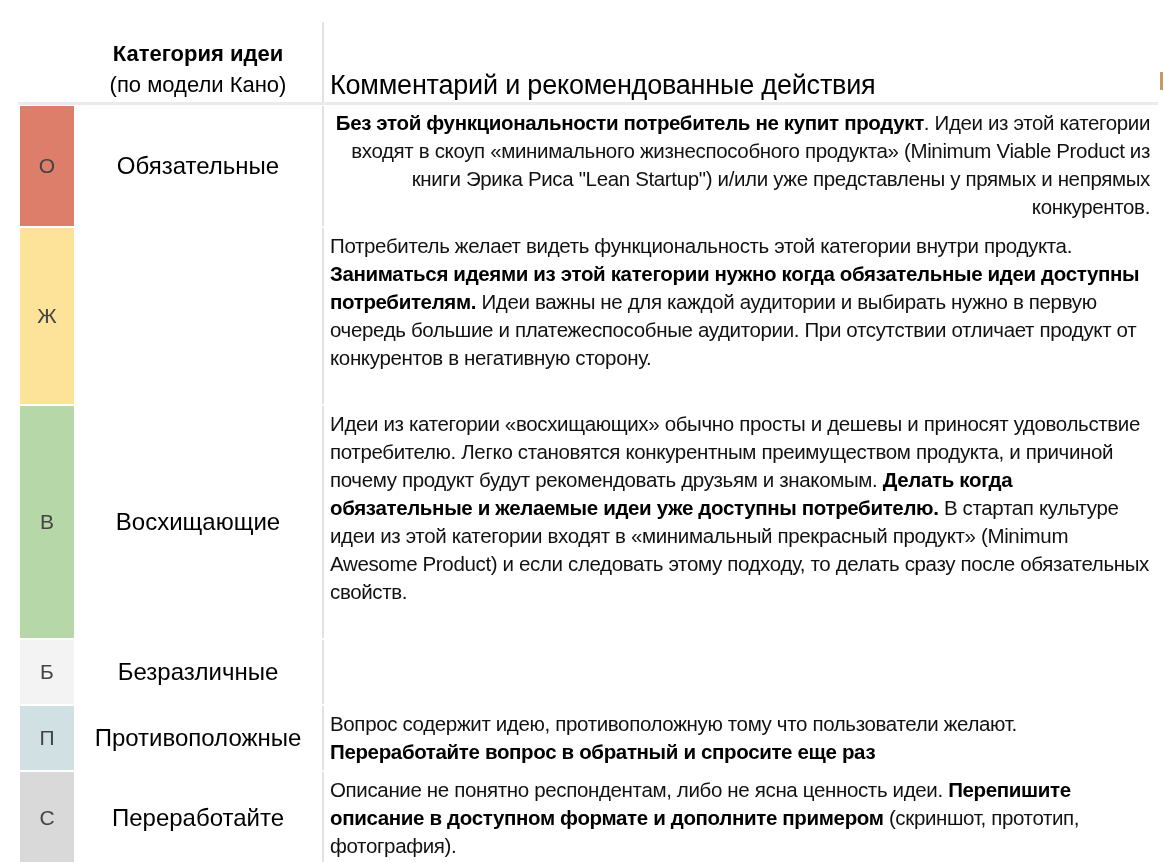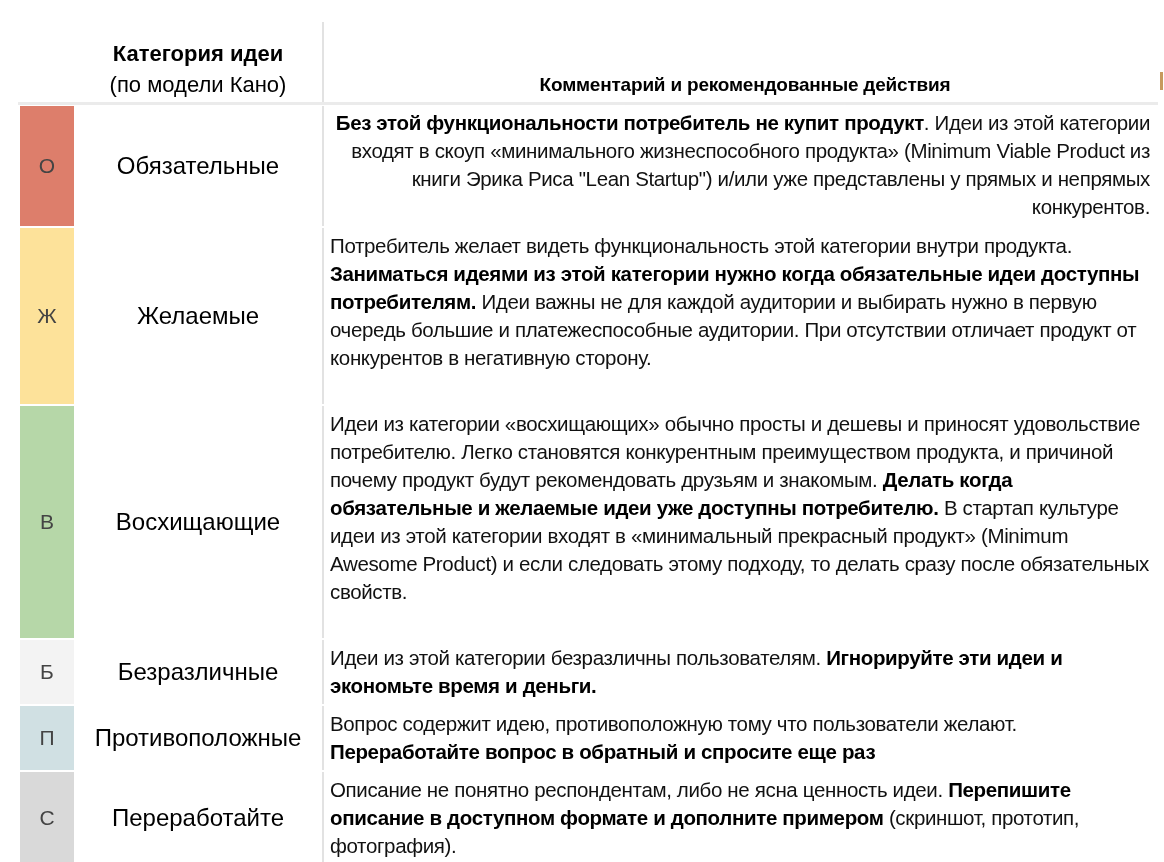--- a/index.html
+++ b/index.html
@@ -11,21 +11,21 @@
     .table { position: absolute; left: 0; top: 12px; width: 1164px; height: 862px; }
     .hline { position: absolute; height: 3px; background: #ebebeb; }
     .hdr-cat {
       position: absolute; left: 76px; width: 244px; top: 26px;
       text-align: center; font-size: 22px; line-height: 31px;
     }
     .hdr-cat .t1 { font-weight: bold; display: block; }
     .hdr-cat .t2 { display: block; }
     .hdr-comment {
       position: absolute; left: 330px; width: 830px; top: 58px;
-      text-align: center; font-size: 19px; font-weight: bold; line-height: 30px;
+      font-size: 27px; font-weight: normal; line-height: 30px;
       letter-spacing: -0.2px;
     }
     .edge-mark {
       position: absolute; left: 1160px; top: 60px; width: 3px; height: 18px;
       background: #c79a5e;
     }
     .row { position: absolute; left: 0; width: 1164px; }
     .swatch {
       position: absolute; left: 20px; width: 54px;
       display: flex; align-items: center; justify-content: center;
@@ -68,21 +68,20 @@
     <div class="divider" style="top:0; height:120px;"></div>
     <div class="comment" style="top:3px;text-align:right;">
       <b>Без этой функциональности потребитель не купит продукт</b><span>. Идеи из этой категории входят в скоуп «минимального жизнеспособного продукта» (Minimum Viable Product из книги Эрика Риса "Lean Startup") и/или уже представлены у прямых и непрямых конкурентов.</span>
     </div>
   </div>
 
   <div class="row" style="top:216px; height:176px;">
     <div class="swatch" style="top:0; height:176px; background:#fde29a;">
       <span>Ж</span>
     </div>
-    <div class="cat" style="top:0; height:176px;">Желаемые</div>
     <div class="divider" style="top:0; height:176px;"></div>
     <div class="comment" style="top:4px;">
       <span>Потребитель желает видеть функциональность этой категории внутри продукта. </span><b>Заниматься идеями из этой категории нужно когда обязательные идеи доступны потребителям.</b><span> Идеи важны не для каждой аудитории и выбирать нужно в первую очередь большие и платежеспособные аудитории. При отсутствии отличает продукт от конкурентов в негативную сторону.</span>
     </div>
   </div>
 
   <div class="row" style="top:394px; height:232px;">
     <div class="swatch" style="top:0; height:232px; background:#b6d7a8;">
       <span>В</span>
     </div>
@@ -92,23 +91,20 @@
       <span>Идеи из категории «восхищающих» обычно просты и дешевы и приносят удовольствие потребителю. Легко становятся конкурентным преимуществом продукта, и причиной почему продукт будут рекомендовать друзьям и знакомым. </span><b>Делать когда обязательные и желаемые идеи уже доступны потребителю.</b><span> В стартап культуре идеи из этой категории входят в «минимальный прекрасный продукт» (Minimum Awesome Product) и если следовать этому подходу, то делать сразу после обязательных свойств.</span>
     </div>
   </div>
 
   <div class="row" style="top:628px; height:64px;">
     <div class="swatch" style="top:0; height:64px; background:#f3f3f3;">
       <span>Б</span>
     </div>
     <div class="cat" style="top:0; height:64px;">Безразличные</div>
     <div class="divider" style="top:0; height:64px;"></div>
-    <div class="comment" style="top:4px;">
-      <span>Идеи из этой категории безразличны пользователям. </span><b>Игнорируйте эти идеи и экономьте время и деньги.</b>
-    </div>
   </div>
 
   <div class="row" style="top:694px; height:64px;">
     <div class="swatch" style="top:0; height:64px; background:#d0e0e3;">
       <span>П</span>
     </div>
     <div class="cat" style="top:0; height:64px;">Противоположные</div>
     <div class="divider" style="top:0; height:64px;"></div>
     <div class="comment" style="top:4px;">
       <span>Вопрос содержит идею, противоположную тому что пользователи желают. </span><b>Переработайте вопрос в обратный и спросите еще раз</b>

